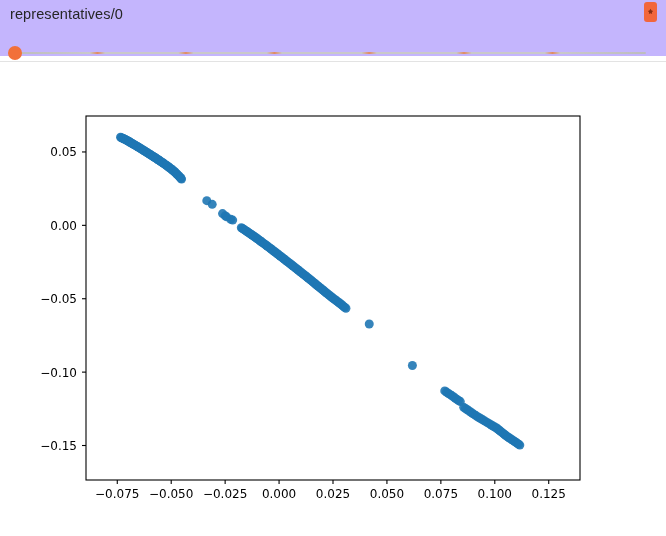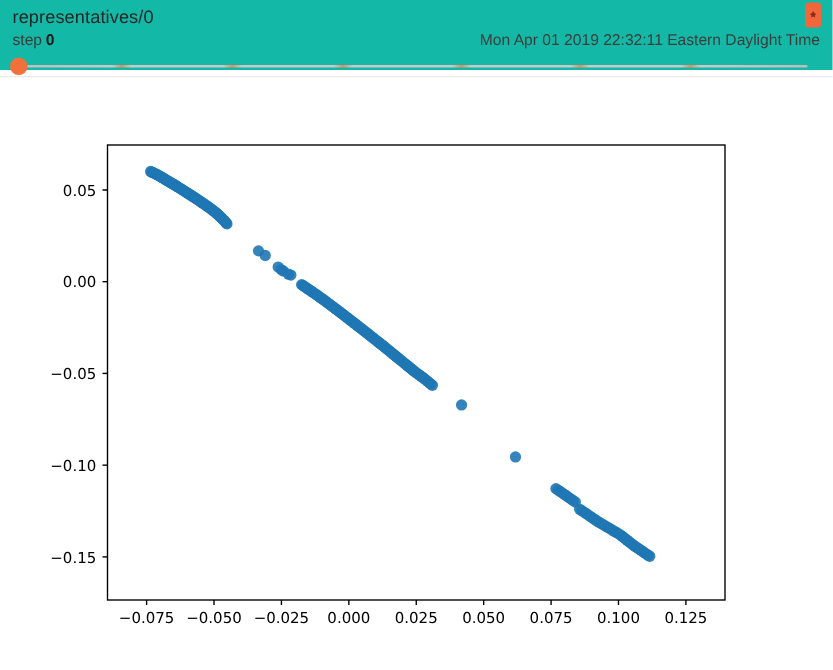--- a/index.html
+++ b/index.html
@@ -16,21 +16,21 @@
     position: relative;
   }
 
   
   #card-header {
     position: relative;
     width: 666px;
     height: 56px;
     box-sizing: border-box;
     padding: 6px 10px 0 10px;
-    background: #14b8a6;
+    background: #c4b5fd;
   }
   #run-title {
     font-size: 14.5px;
     line-height: 17px;
     color: #262626;
     letter-spacing: 0.1px;
     white-space: nowrap;
   }
   #header-row-2 {
     display: flex;
@@ -143,25 +143,20 @@
   }
   #figure svg { display: block; }
 </style>
 </head>
 <body>
 
 <div id="card-header">
 
   <div id="run-title">representatives/0</div>
 
-  <div id="header-row-2">
-    <div id="step-group"><span>step</span><span id="step-value">0</span></div>
-
-    <div id="wall-time">Mon Apr 01 2019 22:32:11 Eastern Daylight Time</div>
-  </div>
 
   <div id="pin-button">
     <svg width="7" height="9" viewBox="0 0 7 9">
       <path d="M3.5 0.8 L4.6 2.6 L6.1 3.1 L4.9 4.3 L5.1 6.0 L3.5 5.2 L1.9 6.0 L2.1 4.3 L0.9 3.1 L2.4 2.6 Z" fill="#8a2f14"></path>
     </svg>
   </div>
 
   <div id="step-slider">
     <div id="slider-track"></div>
     <div id="slider-thumb"></div>

